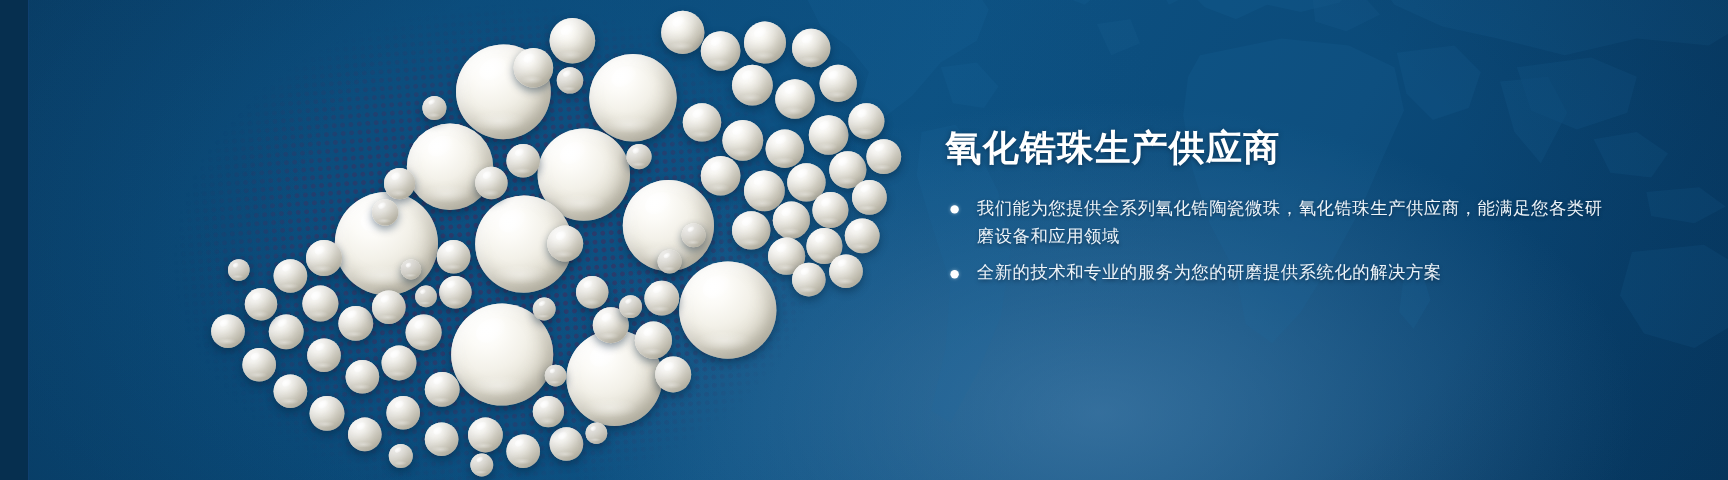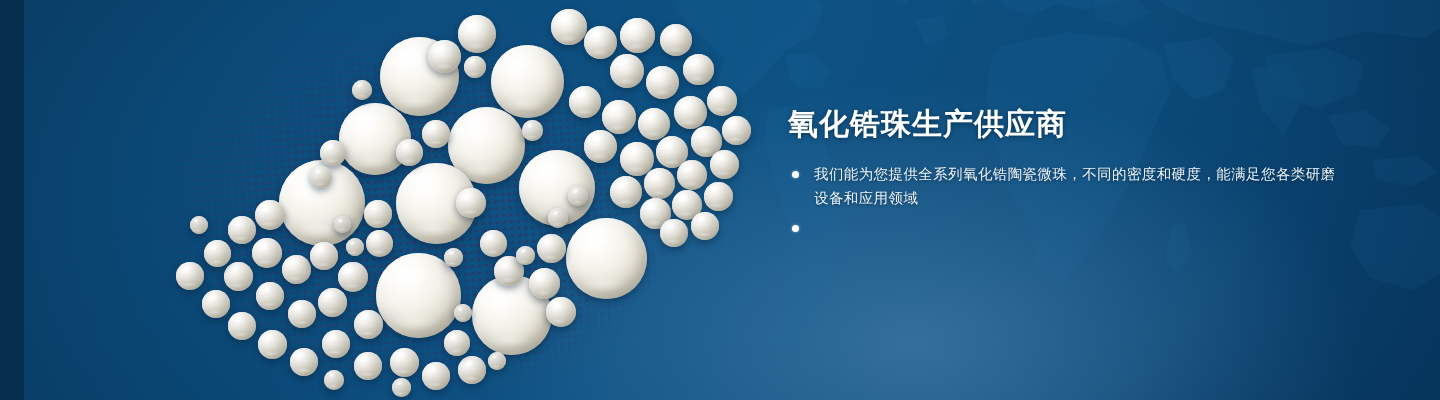--- a/index.html
+++ b/index.html
@@ -267,21 +267,22 @@
     <div class="bead" style="left:464px; top:352px; width:18px; height:18px;"></div>
     <div class="bead" style="left:300px; top:370px; width:20px; height:20px;"></div>
     <div class="bead" style="left:368px; top:378px; width:19px; height:19px;"></div>
   </div>
 
   <div class="copy">
     <h1 class="headline">氧化锆珠生产供应商</h1>
     <ul class="bullets">
       <li class="bullet">
         <span class="dot"></span>
-        <span>我们能为您提供全系列氧化锆陶瓷微珠，不同的密度和硬度，能满足您各类研磨设备和应用领域</span>
+        <span>我们能为您提供全系列氧化锆陶瓷微珠，氧化锆珠生产供应商，能满足您各类研磨设备和应用领域</span>
       </li>
       <li class="bullet">
         <span class="dot"></span>
+        <span>全新的技术和专业的服务为您的研磨提供系统化的解决方案</span>
       </li>
     </ul>
   </div>
 
 </div>
 
 </body></html>

